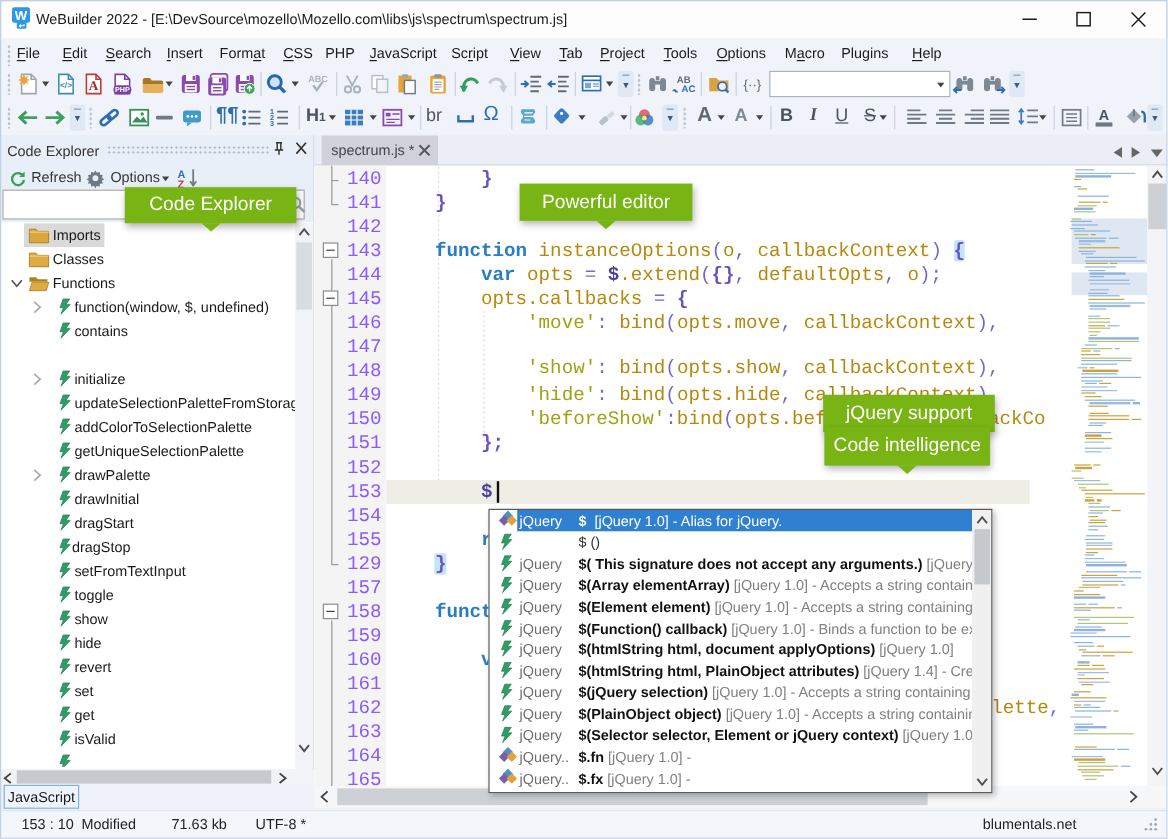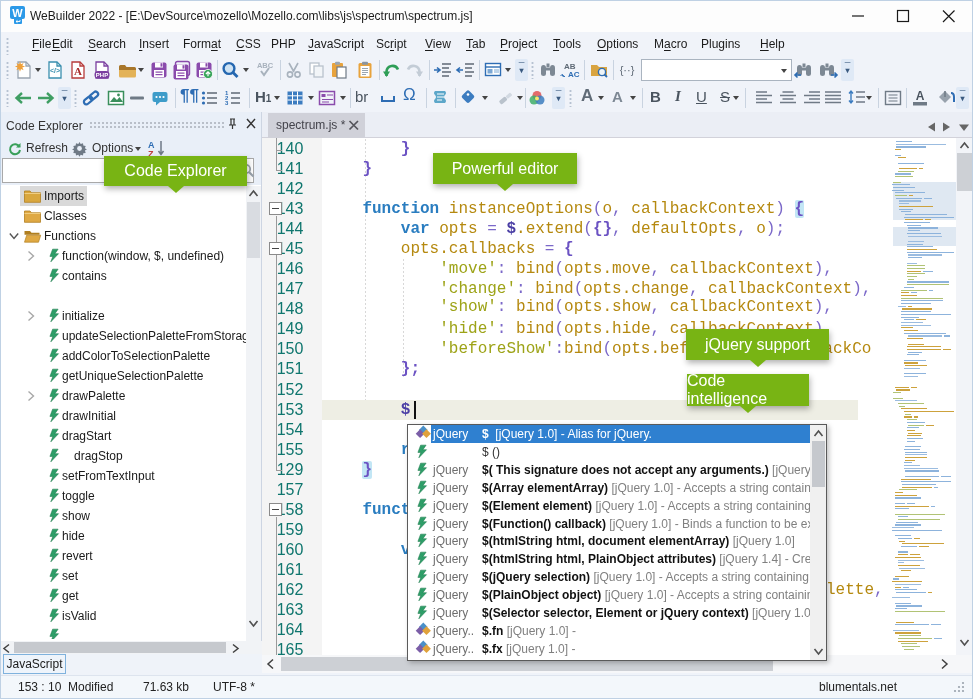--- a/index.html
+++ b/index.html
@@ -20,21 +20,21 @@
 #lphead{left:0;top:0;width:261px;height:73px;background:#e9eff8}
 .lptxt{position:absolute;font-size:12px;color:#333}
 #searchbox{left:2px;top:46px;width:252px;height:25px;background:#fff;border:1px solid #a9a9a9}
 .trow{position:absolute;left:0;width:246px;height:20px;font-size:12px;color:#1a1a1a;line-height:20px;white-space:nowrap;overflow:hidden}
 .fold{position:absolute;width:13px;height:13px;border:1px solid #8a8a8a;background:#fff;z-index:3}
 .fold:after{content:"";position:absolute;left:2px;top:5px;width:7px;height:1px;background:#444}
 #tabstrip{left:262px;top:112px;width:711px;height:26px;background:#ebeef5;border-bottom:1px solid #d2d2da}
 #tab1{left:268px;top:113px;width:97px;height:25px;background:#d0d1d9;font-size:12px;color:#43434b;text-align:left;line-height:25px}
 #editor{left:262px;top:138px;width:711px;height:517px;background:#fff;overflow:hidden}
 .cl{position:absolute;left:62px;font-family:"Liberation Mono",monospace;font-size:16px;line-height:20px;white-space:pre;color:#b5890f}
-.ln{position:absolute;left:0;width:56px;text-align:center;font-family:Liberation Sans, sans-serif;font-size:16px;line-height:20px;color:#0f766e}
+.ln{position:absolute;left:0;width:56px;text-align:right;font-family:Liberation Mono, monospace;font-size:16px;line-height:20px;color:#8b5cf6}
 .k{color:#2a7dc0;font-weight:bold}
 .i{color:#b5890f}
 .s{color:#9da317}
 .p{color:#7b68c9}
 .b{color:#6b52c3;font-weight:bold}
 .d{color:#4b3fa5;font-weight:bold}
 .mbh{background:#c2e6f5;border-radius:2px}
 #gutter{position:absolute;left:0;top:0;width:60px;height:517px;background:#f4f4f4}
 #minimap{position:absolute;left:610px;top:0;width:84px;height:517px;background:#fff}
 .mml{position:absolute;height:1.2px}
@@ -64,21 +64,21 @@
 <path d="M6 15.5 h4 v-1.5 M6 15.5 l1.5-1.2 M6 15.5 l1.5 1.2" stroke="#fff" stroke-width="0.9" fill="none"></path>
 </svg>
 <div id="title" class="ab">WeBuilder 2022 - [E:\DevSource\mozello\Mozello.com\libs\js\spectrum\spectrum.js]</div>
 <svg class="ab" style="left:846px;top:8px" width="115" height="16" viewBox="0 0 115 16">
 <line x1="6" y1="8" x2="18" y2="8" stroke="#1a1a1a" stroke-width="1.2"></line>
 <rect x="51.5" y="2.5" width="11" height="11" fill="none" stroke="#1a1a1a" stroke-width="1.2"></rect>
 <path d="M97 2.5 L108.5 14 M108.5 2.5 L97 14" stroke="#1a1a1a" stroke-width="1.2"></path>
 </svg>
 <div id="menubar" class="ab"></div>
 <div class="grip" style="left:6px;top:37px"></div>
-<div class="mi" style="left:32px"><u>F</u>ile</div>
+<div class="mi" style="left:14px"><u>F</u>ile</div>
 <div class="mi" style="left:52px"><u>E</u>dit</div>
 <div class="mi" style="left:88px"><u>S</u>earch</div>
 <div class="mi" style="left:139px"><u>I</u>nsert</div>
 <div class="mi" style="left:183px">Form<u>a</u>t</div>
 <div class="mi" style="left:236px"><u>C</u>SS</div>
 <div class="mi" style="left:271px">PHP</div>
 <div class="mi" style="left:308px"><u>J</u>avaScript</div>
 <div class="mi" style="left:376px">Sc<u>r</u>ipt</div>
 <div class="mi" style="left:425px"><u>V</u>iew</div>
 <div class="mi" style="left:466px"><u>T</u>ab</div>
@@ -539,21 +539,21 @@
             </svg>
           </span>
           <span style="position:absolute;left:62px">drawInitial</span>
         </div>
         <div class="trow" style="top:334px">
           <span style="position:absolute;left:49px">
             <svg width="10" height="13" viewBox="0 0 11 14" style="position:absolute;left:0;top:3px">
               <path d="M4 0 h6 L6.5 5 h4 L2 14 l2.2-6 H1 z" fill="#2e9e68" stroke="#1c7a4c" stroke-width="0.6"></path>
             </svg>
           </span>
-          <span style="position:absolute;left:74px">dragStop</span>
+          <span style="position:absolute;left:60px">dragStop</span>
         </div>
         <div class="trow" style="top:354px">
           <span style="position:absolute;left:49px">
             <svg width="10" height="13" viewBox="0 0 11 14" style="position:absolute;left:0;top:3px">
               <path d="M4 0 h6 L6.5 5 h4 L2 14 l2.2-6 H1 z" fill="#2e9e68" stroke="#1c7a4c" stroke-width="0.6"></path>
             </svg>
           </span>
           <span style="position:absolute;left:62px">setFromTextInput</span>
         </div>
         <div class="trow" style="top:374px">
@@ -679,21 +679,20 @@
     <div class="ln" style="top:441.9px">162</div>
     <div class="ln" style="top:461.9px">163</div>
     <div class="ln" style="top:482.0px">164</div>
     <div class="ln" style="top:502.0px">165</div>
     <div class="cl" style="top:1.0px">        <span class="b">}</span></div>
     <div class="cl" style="top:21.0px">    <span class="b">}</span></div>
     <div class="cl" style="top:61.1px">    <span class="k">function</span> <span class="i">instanceOptions</span><span class="p">(</span><span class="i">o</span><span class="p">,</span> <span class="i">callbackContext</span><span class="p">)</span> <span class="b mbh">{</span></div>
     <div class="cl" style="top:81.2px">        <span class="k">var</span> <span class="i">opts</span> <span class="p">=</span> <span class="d">$</span><span class="i">.extend</span><span class="p">(</span><span class="b">{}</span><span class="p">,</span> <span class="i">defaultOpts</span><span class="p">,</span> <span class="i">o</span><span class="p">);</span></div>
     <div class="cl" style="top:101.2px">        <span class="i">opts.callbacks</span> <span class="p">=</span> <span class="b">{</span></div>
     <div class="cl" style="top:121.2px">            <span class="s">'move'</span><span class="p">:</span> <span class="i">bind</span><span class="p">(</span><span class="i">opts.move</span><span class="p">,</span> <span class="i">callbackContext</span><span class="p">),</span></div>
-    <div class="cl" style="top:141.3px">            <span class="s">'change'</span><span class="p">:</span> <span class="i">bind</span><span class="p">(</span><span class="i">opts.change</span><span class="p">,</span> <span class="i">callbackContext</span><span class="p">),</span></div>
     <div class="cl" style="top:159px">            <span class="s">'show'</span><span class="p">:</span> <span class="i">bind</span><span class="p">(</span><span class="i">opts.show</span><span class="p">,</span> <span class="i">callbackContext</span><span class="p">),</span></div>
     <div class="cl" style="top:181.4px">            <span class="s">'hide'</span><span class="p">:</span> <span class="i">bind</span><span class="p">(</span><span class="i">opts.hide</span><span class="p">,</span> <span class="i">callbackContext</span><span class="p">),</span></div>
     <div class="cl" style="top:201.4px">            <span class="s">'beforeShow'</span><span class="p">:</span><span class="i">bind</span><span class="p">(</span><span class="i">opts.beforeShow</span><span class="p">,</span> <span class="i">callbackContext</span><span class="p">),</span></div>
     <div class="cl" style="top:221.4px">        <span class="b">};</span></div>
     <div class="cl" style="top:261.5px">        <span class="d">$</span></div>
     <div class="cl" style="top:301.6px">        <span class="k">return</span> <span class="i">opts</span><span class="p">;</span></div>
     <div class="cl" style="top:321.6px">    <span class="b mbh">}</span></div>
     <div class="cl" style="top:361.7px">    <span class="k">function</span> <span class="i">paletteElementClick</span><span class="p">(</span><span class="i">e</span><span class="p">)</span> <span class="b">{</span></div>
     <div class="cl" style="top:401.8px">        <span class="k">var</span> <span class="i">el</span> <span class="p">=</span> <span class="d">$</span><span class="p">(</span><span class="i">e.target</span><span class="p">);</span></div>
     <div class="cl" style="left:564px;top:441.9px;z-index:6"><span class="i">lette</span><span class="p">,</span></div>
@@ -912,21 +911,21 @@
 <svg class="ab" style="left:267px;top:659px" width="7" height="10" viewBox="0 0 7 10">
     <path d="M6 0.5 L1 5 L6 9.5" fill="none" stroke="#404040" stroke-width="1.5"></path>
   </svg>
 <div class="ab" style="left:281px;top:657px;width:492px;height:14px;background:#cdd0d5"></div>
 <svg class="ab" style="left:941px;top:659px" width="7" height="10" viewBox="0 0 7 10">
     <path d="M1 0.5 L6 5 L1 9.5" fill="none" stroke="#404040" stroke-width="1.5"></path>
   </svg>
 <div class="callout" style="left:104px;top:156px;width:143px;height:30px">Code Explorer</div>
 <div class="callout" style="left:433px;top:153px;width:144px;height:31px">Powerful editor</div>
 <div class="callout" style="left:686px;top:329px;width:143px;height:31px">jQuery support</div>
-<div class="callout" style="left:687px;top:374px;width:122px;height:32px">Code intelligence</div>
+<div class="callout" style="left:687px;top:356px;width:138px;height:32px">Code intelligence</div>
 <div id="popup" class="ab">
     <div class="prow" style="top:0.0px">
       <div style="position:absolute;left:23px;top:0;width:379px;height:18px;background:#2f80d0"></div>
       <svg width="16" height="15" viewBox="0 0 16 15" style="position:absolute;left:7px;top:1px">
 <rect x="5.2" y="0.8" width="6.2" height="6.2" fill="#4a90c9" transform="rotate(45 8.3 3.9)"></rect>
 <rect x="2" y="4.6" width="6.2" height="6.2" fill="#7b5ea7" transform="rotate(45 5.1 7.7)"></rect>
 <rect x="8.4" y="4.6" width="6.2" height="6.2" fill="#e0a23c" transform="rotate(45 11.5 7.7)"></rect>
 </svg>
       <span class="nm" style="color:#fff;z-index:2">jQuery</span>
       <span class="ds" style="color:#fff;z-index:2"><b>$</b>&nbsp; [jQuery 1.0] - Alias for jQuery.</span>
@@ -964,21 +963,21 @@
         <path d="M4 0 h6 L6.5 5 h4 L2 14 l2.2-6 H1 z" fill="#2e9e68" stroke="#1c7a4c" stroke-width="0.6"></path>
       </svg>
       <span class="nm">jQuery</span>
       <span class="ds"><span class="sg">$(Function() callback)</span> [jQuery 1.0] - Binds a function to be exec</span>
     </div>
     <div class="prow" style="top:107.4px">
       <svg width="10" height="13" viewBox="0 0 11 14" style="position:absolute;left:9px;top:2px">
         <path d="M4 0 h6 L6.5 5 h4 L2 14 l2.2-6 H1 z" fill="#2e9e68" stroke="#1c7a4c" stroke-width="0.6"></path>
       </svg>
       <span class="nm">jQuery</span>
-      <span class="ds"><span class="sg">$(htmlString html, document elementArray)</span> [jQuery 1.0]</span>
+      <span class="ds"><span class="sg">$(htmlString html, document applyOptions)</span> [jQuery 1.0]</span>
     </div>
     <div class="prow" style="top:125.3px">
       <svg width="10" height="13" viewBox="0 0 11 14" style="position:absolute;left:9px;top:2px">
         <path d="M4 0 h6 L6.5 5 h4 L2 14 l2.2-6 H1 z" fill="#2e9e68" stroke="#1c7a4c" stroke-width="0.6"></path>
       </svg>
       <span class="nm">jQuery</span>
       <span class="ds"><span class="sg">$(htmlString html, PlainObject attributes)</span> [jQuery 1.4] - Crea</span>
     </div>
     <div class="prow" style="top:143.2px">
       <svg width="10" height="13" viewBox="0 0 11 14" style="position:absolute;left:9px;top:2px">

